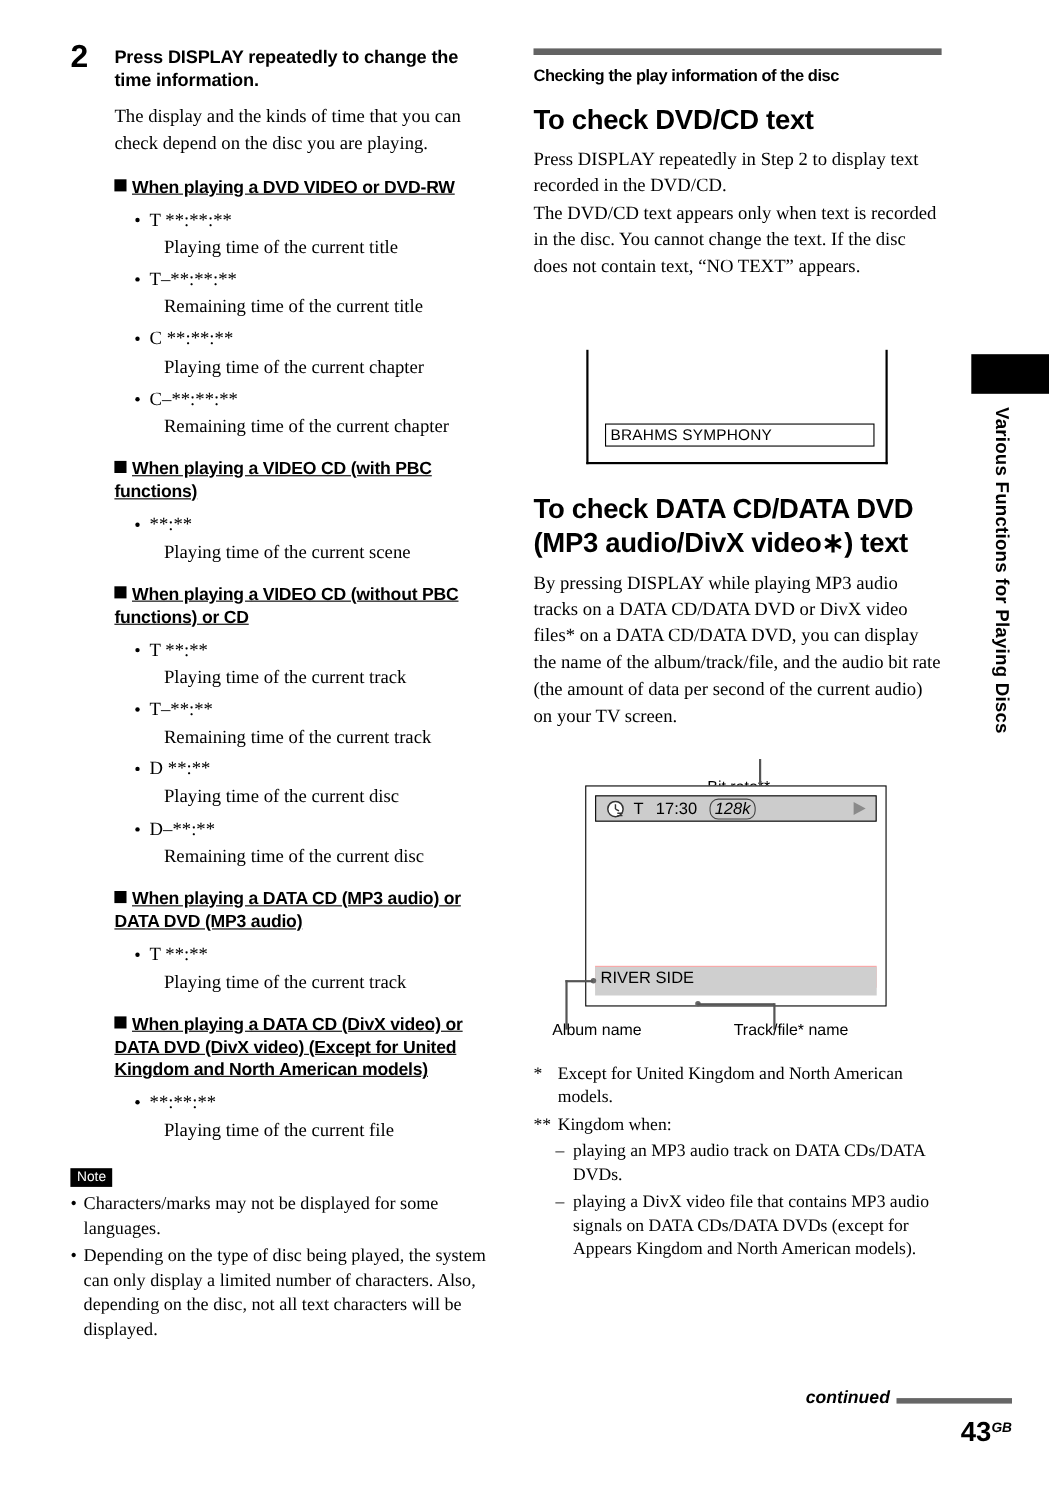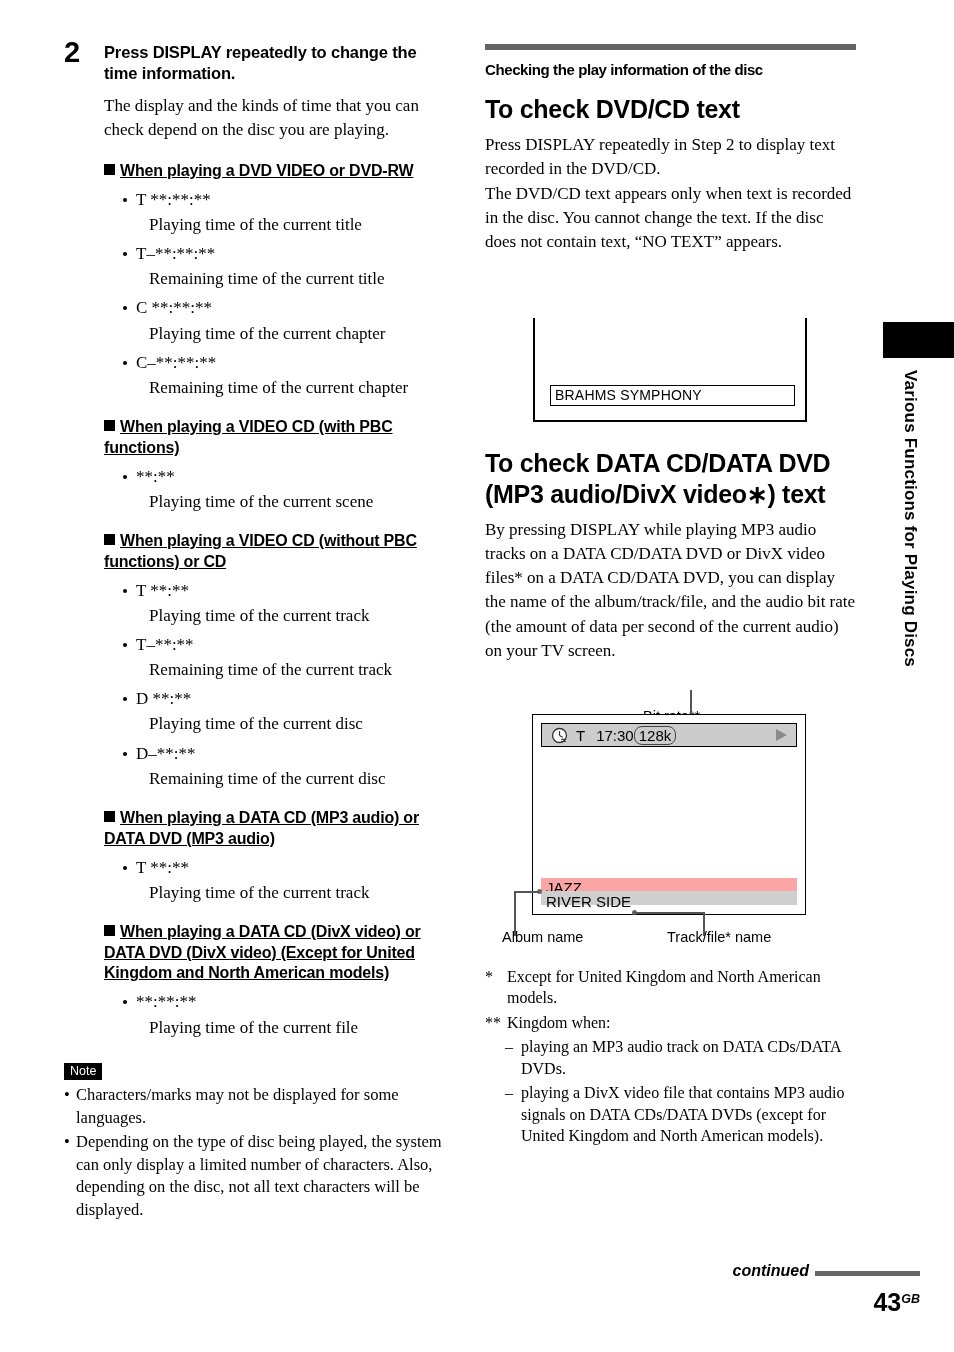--- a/index.html
+++ b/index.html
@@ -261,25 +261,27 @@
     margin-left: 8px;
   }
   .status-time {
     font-family: "Liberation Sans", sans-serif;
     font-size: 15px;
     margin-left: 11px;
   }
   .status-bitrate {
     font-family: "Liberation Sans", sans-serif;
     font-size: 15px;
+    margin-left: 11px;
     border: 1.5px solid #444;
     border-radius: 8px;
     padding: 1px 4px 1px 4px;
     line-height: 1;
     background: transparent;
+    font-style: italic;
   }
   .play-tri {
     margin-left: auto;
     margin-right: 9px;
     width: 0; height: 0;
     border-left: 11px solid #8a8a8a;
     border-top: 6.5px solid transparent;
     border-bottom: 6.5px solid transparent;
   }
   #tv2-album-row {
@@ -293,21 +295,21 @@
     font-size: 15px;
     line-height: 20px;
     padding-left: 5px;
     box-sizing: border-box;
   }
   #tv2-track-row {
     position: absolute;
     left: 8px;
     right: 8px;
     bottom: 9px;
-    height: 14px;
+    height: 26px;
     background: #cfcfcf;
     font-family: "Liberation Sans", sans-serif;
     font-size: 15px;
     line-height: 21px;
     padding-left: 5px;
     box-sizing: border-box;
   }
   .callout-dot {
     position: absolute;
     width: 5px;
@@ -571,21 +573,21 @@
   <div class="fn-row">
     <div class="fn-mark wide">**</div>
     <div class="fn-text">Kingdom when:</div>
   </div>
   <div class="fn-sub">
     <div class="fn-dash">–</div>
     <div class="fn-text">playing an MP3 audio track on DATA CDs/DATA DVDs.</div>
   </div>
   <div class="fn-sub">
     <div class="fn-dash">–</div>
-    <div class="fn-text">playing a DivX video file that contains MP3 audio signals on DATA CDs/DATA DVDs (except for United Kingdom and North American models).</div>
+    <div class="fn-text">playing a DivX video file that contains MP3 audio signals on DATA CDs/DATA DVDs (except for Appears Kingdom and North American models).</div>
   </div>
 </div>
 
 <div id="side-tab-black"></div>
 <div id="side-tab-label">Various Functions for Playing Discs</div>
 
 <div id="footer-continued">continued</div>
 <div id="footer-rule"></div>
 <div id="footer-page"><span>43</span><sup>GB</sup></div>
 

